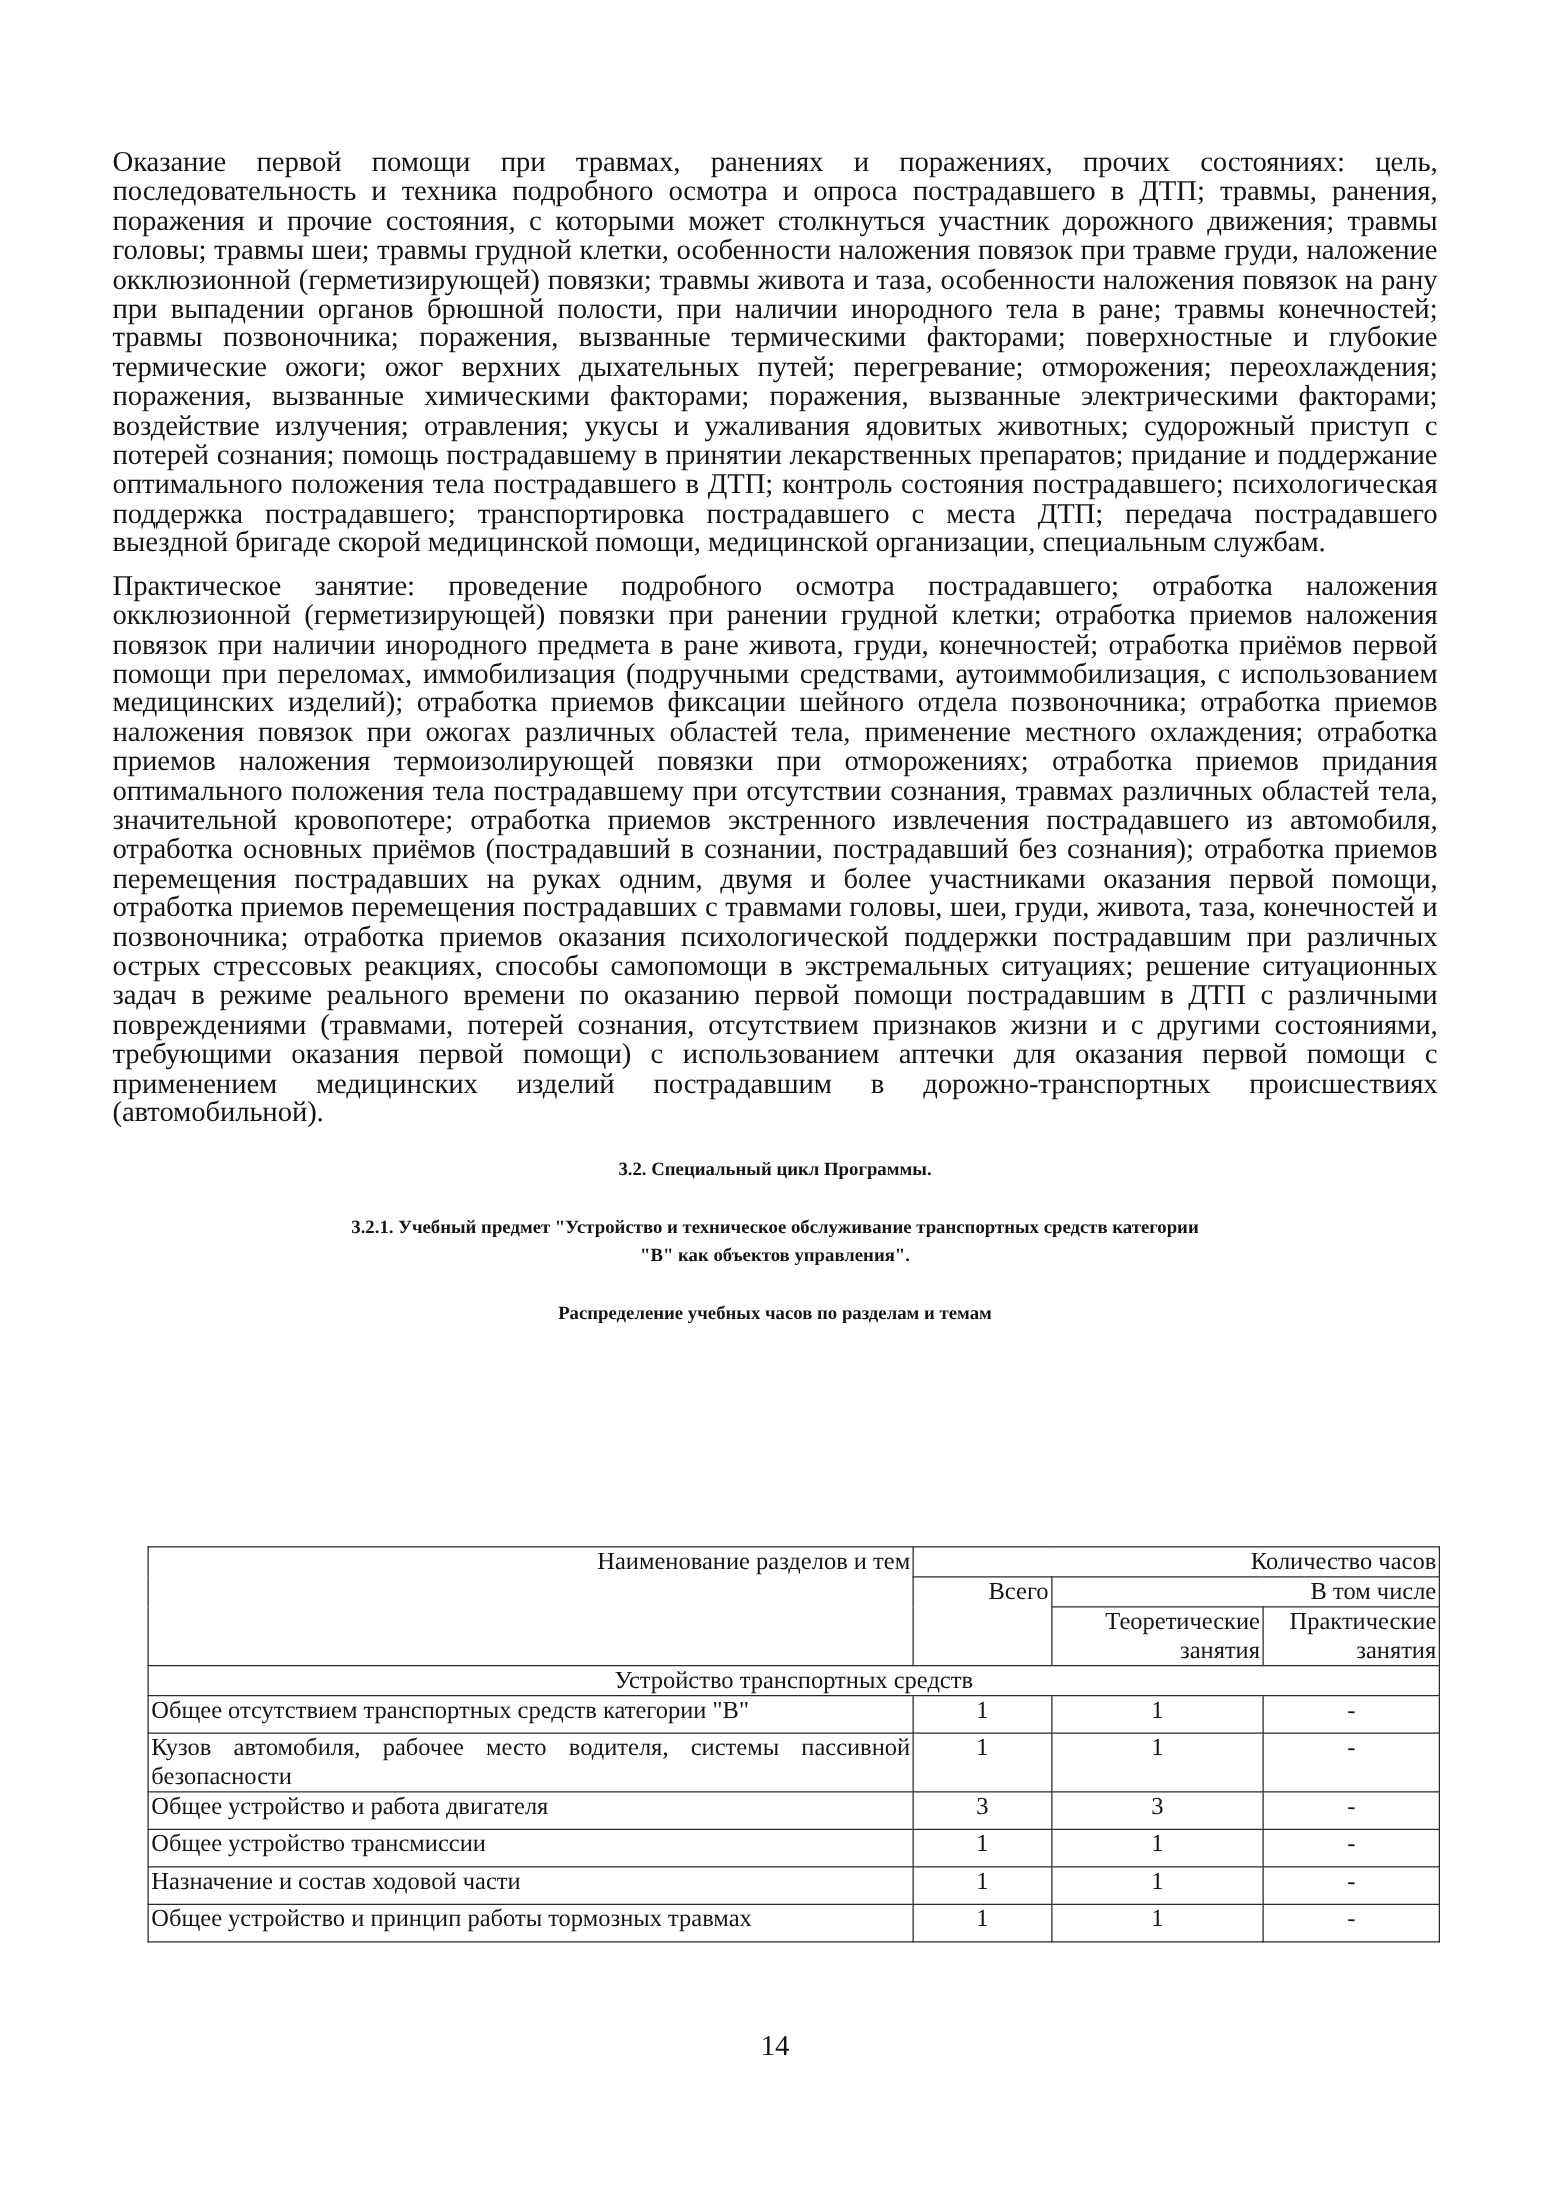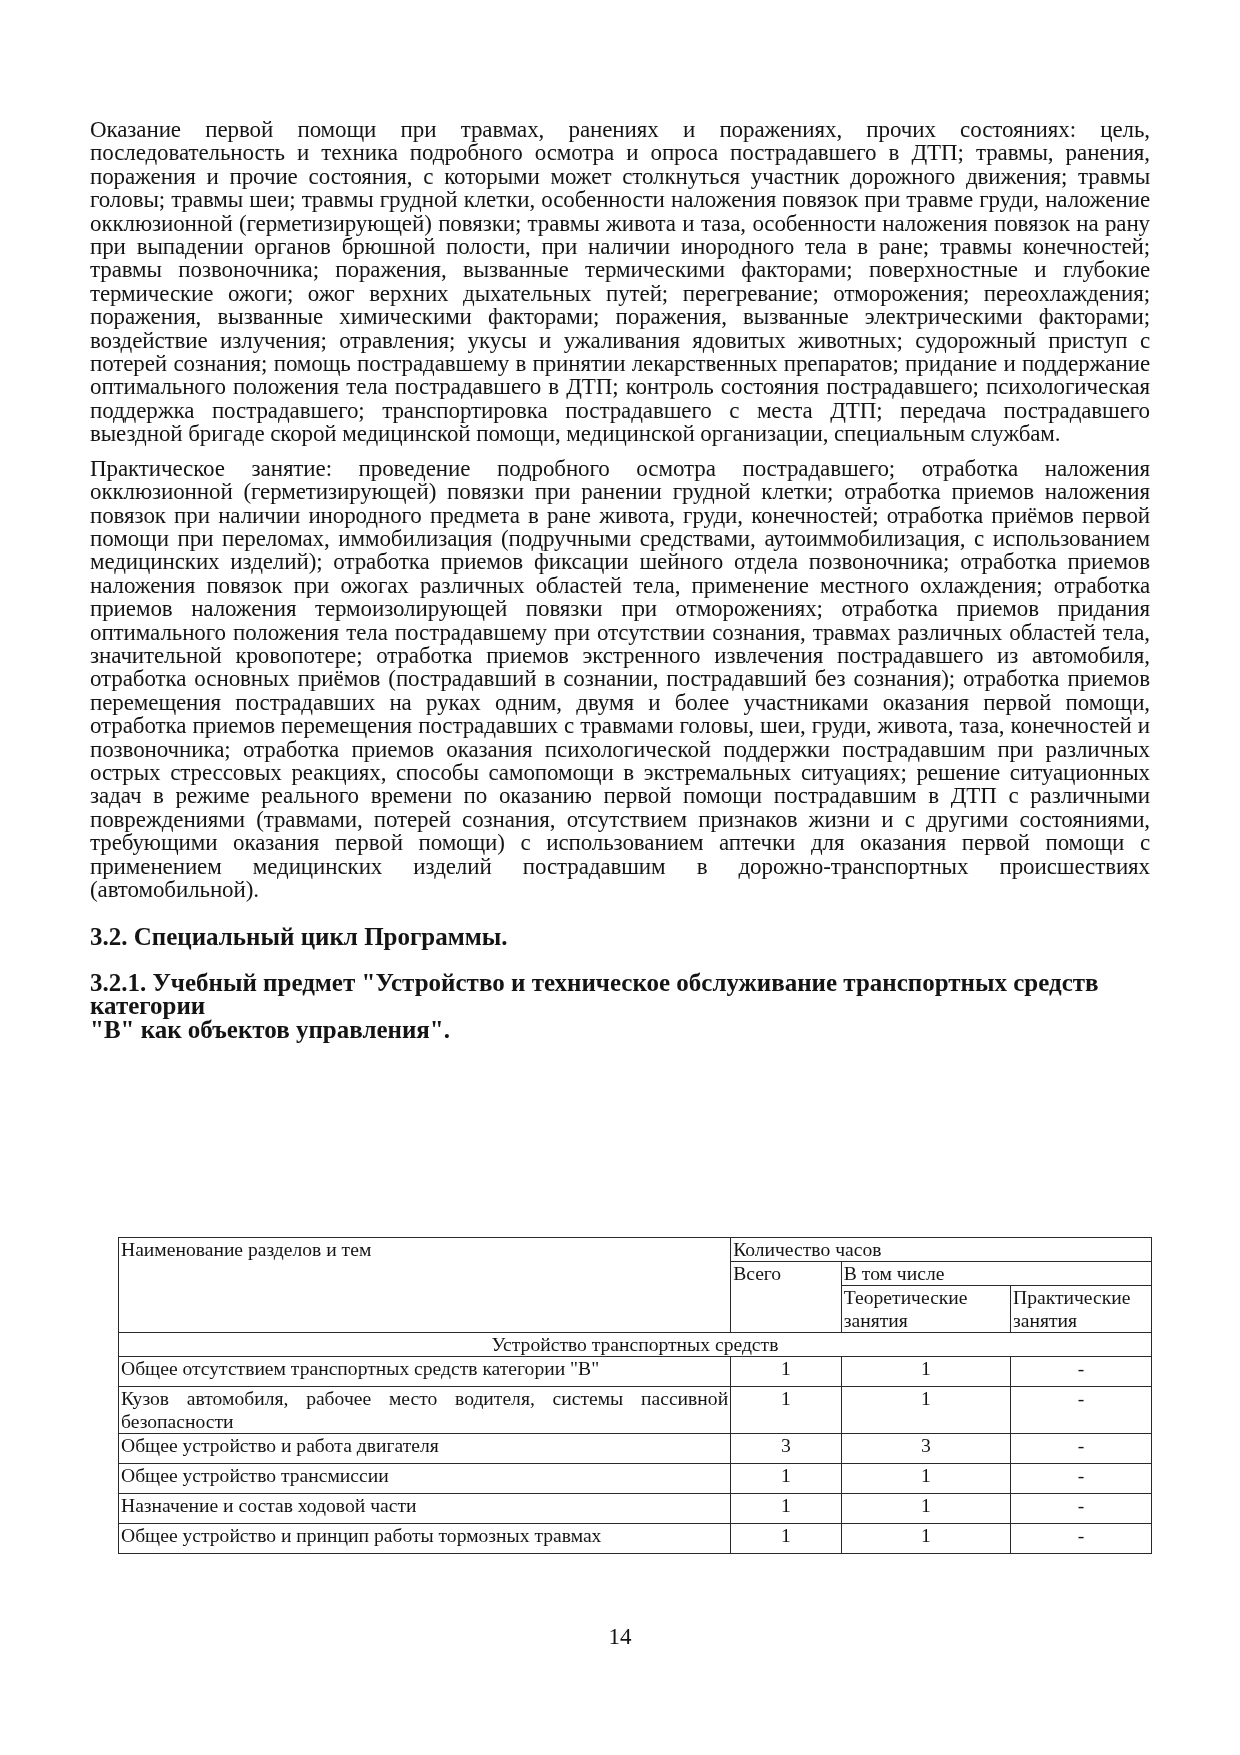--- a/index.html
+++ b/index.html
@@ -8,40 +8,40 @@
     font-family: "Liberation Serif", "DejaVu Serif", serif;
     color: #141414;
   }
   .page { position: absolute; left: 90px; top: 118px; width: 1060px; }
   .para {
     font-size: 23px; line-height: 23.4px; text-align: justify;
     margin: 0 0 10px 0; letter-spacing: -0.1px;
   }
   .para + .para { margin-top: 11px; }
   .h-center {
-    font-weight: bold; font-size: 25px; line-height: 23.4px;
+    text-align: center; font-weight: bold; font-size: 15px; line-height: 23.4px;
     margin: 0;
   }
   .h1 { margin-top: 24px; }
   .h2 { margin-top: 22px; }
   .h3 { margin-top: 22px; }
   .tbl-label {
     text-align: right; font-weight: bold; font-size: 19.6px; line-height: 23.4px;
     margin: 16px 30px 0 0;
   }
   table.hours {
     position: absolute; left: 118px; top: 1237px; width: 1034px;
     border-collapse: collapse; font-size: 19.6px; line-height: 23px;
     table-layout: fixed;
   }
   table.hours td, table.hours th {
     border: 1.5px solid #2a2a2a; padding: 0 2px; font-weight: normal;
     vertical-align: top;
   }
-  table.hours th { text-align: left; }
+  table.hours th { text-align: right; }
   .c-name { width: 608px; }
   .c-total { width: 110px; }
   .c-theory { width: 168px; }
   .c-prac { width: 140px; }
   td.num { text-align: center; }
   td.name { text-align: justify; }
   td.section { text-align: center; margin-top: 29px; }
   tr.row1 td { height: 29px; }
   .pageno {
     position: absolute; left: 0; width: 1240px; top: 1624px;
@@ -56,20 +56,21 @@
 
 <div class="page">
   <p class="para">Оказание первой помощи при травмах, ранениях и поражениях, прочих состояниях: цель, последовательность и техника подробного осмотра и опроса пострадавшего в ДТП; травмы, ранения, поражения и прочие состояния, с которыми может столкнуться участник дорожного движения; травмы головы; травмы шеи; травмы грудной клетки, особенности наложения повязок при травме груди, наложение окклюзионной (герметизирующей) повязки; травмы живота и таза, особенности наложения повязок на рану при выпадении органов брюшной полости, при наличии инородного тела в ране; травмы конечностей; травмы позвоночника; поражения, вызванные термическими факторами; поверхностные и глубокие термические ожоги; ожог верхних дыхательных путей; перегревание; отморожения; переохлаждения; поражения, вызванные химическими факторами; поражения, вызванные электрическими факторами; воздействие излучения; отравления; укусы и ужаливания ядовитых животных; судорожный приступ с потерей сознания; помощь пострадавшему в принятии лекарственных препаратов; придание и поддержание оптимального положения тела пострадавшего в ДТП; контроль состояния пострадавшего; психологическая поддержка пострадавшего; транспортировка пострадавшего с места ДТП; передача пострадавшего выездной бригаде скорой медицинской помощи, медицинской организации, специальным службам.</p>
   <p class="para">Практическое занятие: проведение подробного осмотра пострадавшего; отработка наложения окклюзионной (герметизирующей) повязки при ранении грудной клетки; отработка приемов наложения повязок при наличии инородного предмета в ране живота, груди, конечностей; отработка приёмов первой помощи при переломах, иммобилизация (подручными средствами, аутоиммобилизация, с использованием медицинских изделий); отработка приемов фиксации шейного отдела позвоночника; отработка приемов наложения повязок при ожогах различных областей тела, применение местного охлаждения; отработка приемов наложения термоизолирующей повязки при отморожениях; отработка приемов придания оптимального положения тела пострадавшему при отсутствии сознания, травмах различных областей тела, значительной кровопотере; отработка приемов экстренного извлечения пострадавшего из автомобиля, отработка основных приёмов (пострадавший в сознании, пострадавший без сознания); отработка приемов перемещения пострадавших на руках одним, двумя и более участниками оказания первой помощи, отработка приемов перемещения пострадавших с травмами головы, шеи, груди, живота, таза, конечностей и позвоночника; отработка приемов оказания психологической поддержки пострадавшим при различных острых стрессовых реакциях, способы самопомощи в экстремальных ситуациях; решение ситуационных задач в режиме реального времени по оказанию первой помощи пострадавшим в ДТП с различными повреждениями (травмами, потерей сознания, отсутствием признаков жизни и с другими состояниями, требующими оказания первой помощи) с использованием аптечки для оказания первой помощи с применением медицинских изделий пострадавшим в дорожно-транспортных происшествиях (автомобильной).</p>
 
   <p class="h-center h1">3.2. Специальный цикл Программы.</p>
   <div class="h-center h2">
     <div>3.2.1. Учебный предмет "Устройство и техническое обслуживание транспортных средств категории</div>
     <div>"B" как объектов управления".</div>
   </div>
+  <p class="h-center h3">Распределение учебных часов по разделам и темам</p>
 </div>
 
 <table class="hours">
   <colgroup>
     <col class="c-name">
       <col class="c-total">
       <col class="c-theory">
       <col class="c-prac">
   </colgroup>
   <tbody>

